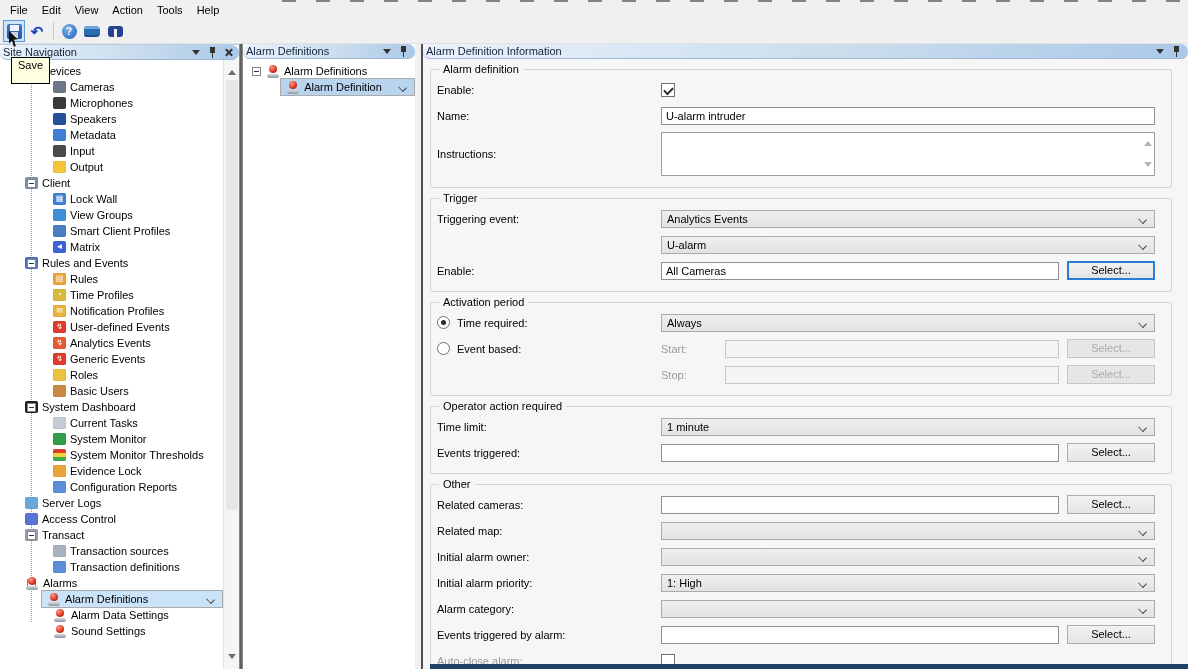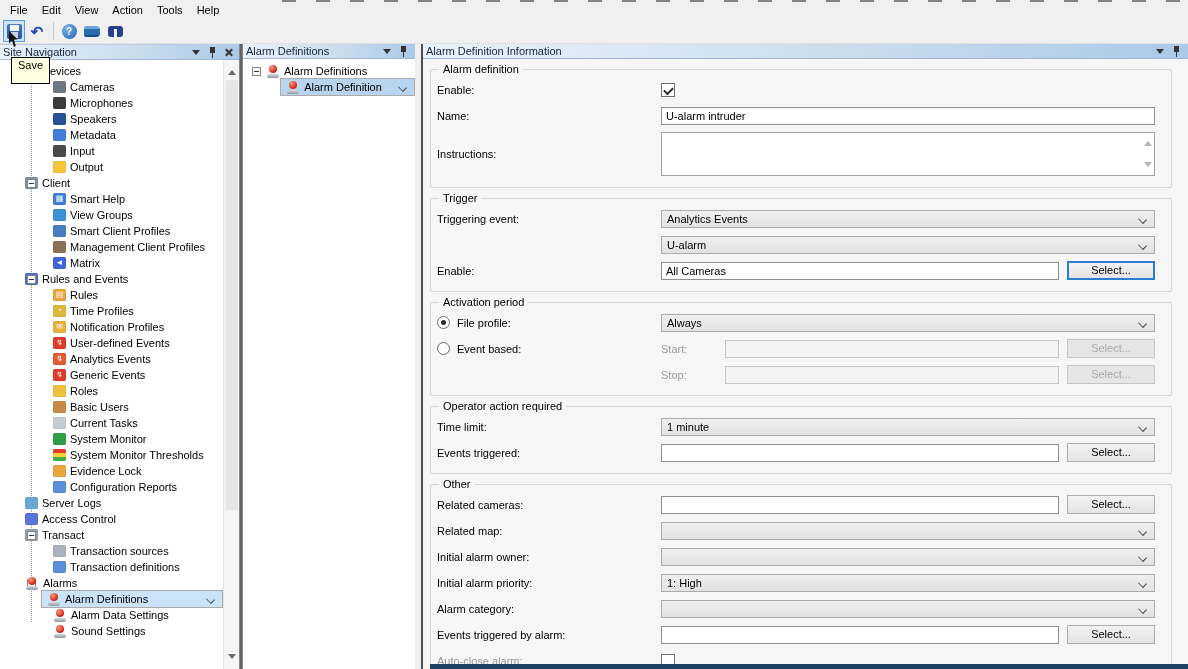--- a/index.html
+++ b/index.html
@@ -28,21 +28,21 @@
                 linear-gradient(#25418f 0 3px, transparent 3px);
      border-radius:3px; }
 
   #cursor { position:absolute; left:9px; top:31px; width:11px; height:16px; z-index:60;
     background:#111; clip-path:polygon(0 0,0 78%,27% 60%,45% 100%,62% 93%,45% 55%,78% 52%);
     filter:drop-shadow(0 0 1px #fff) drop-shadow(0 0 1px #fff); }
   #tooltip { position:absolute; left:11px; top:57px; z-index:70; background:#ffffe1; border:1px solid #000; padding:1px 6px 12px 6px; font-size:11px; }
 
   
   .panel-header { height:15px; display:flex; align-items:center; padding:0 3px; color:#13243c;
-    background:linear-gradient(90deg,#eaf2fc 0%, #cadded 55%, #abc9e8 100%); border-bottom:1px solid #9db8d6; }
+    background:linear-gradient(90deg,#eaf2fc 0%, #cadded 55%, #abc9e8 100%); border-bottom:1px solid #9db8d6;border-radius:7px; }
   .panel-header .title { flex:1; white-space:nowrap; overflow:hidden; }
   .hdr-caret { width:0; height:0; border:4px solid transparent; border-top:5px solid #333; margin:4px 5px 0 4px; }
   .hdr-pin { position:relative; width:8px; height:11px; margin:0 4px; }
   .hdr-pin::before { content:""; position:absolute; left:1px; top:0; width:5px; height:6px; background:#333; }
   .hdr-pin::after { content:""; position:absolute; left:3px; top:6px; width:1px; height:5px; background:#333; }
   .hdr-close { position:relative; width:9px; height:9px; margin:0 3px; }
   .hdr-close::before,.hdr-close::after { content:""; position:absolute; left:4px; top:0; width:2px; height:9px; background:#333; }
   .hdr-close::before { transform:rotate(45deg); } .hdr-close::after { transform:rotate(-45deg); }
 
   #left-panel  { position:absolute; left:0;   top:44px; width:239px; bottom:0; background:#fff; border-top:1px solid #b9cde6; }
@@ -210,47 +210,40 @@
         <span class="expander"></span>
         <span class="row-core">
           <span class="ticon" style="background: rgb(125, 147, 173);"></span>
           <span class="t-label">Client</span>
         </span>
       </div>
       <div class="t-row">
         <span class="pad1"></span>
         <span class="row-core">
           <span class="ticon" style="background: rgb(63, 127, 214);">▦</span>
-          <span class="t-label">Smart Help</span>
+          <span class="t-label">Lock Wall</span>
         </span>
       </div>
       <div class="t-row">
         <span class="pad1"></span>
         <span class="row-core">
           <span class="ticon" style="background: rgb(63, 143, 214);"></span>
           <span class="t-label">View Groups</span>
         </span>
       </div>
       <div class="t-row">
         <span class="pad1"></span>
         <span class="row-core">
           <span class="ticon" style="background: rgb(74, 126, 194);"></span>
           <span class="t-label">Smart Client Profiles</span>
         </span>
       </div>
       <div class="t-row">
         <span class="pad1"></span>
         <span class="row-core">
-          <span class="ticon" style="background: rgb(138, 113, 86);"></span>
-          <span class="t-label">Management Client Profiles</span>
-        </span>
-      </div>
-      <div class="t-row">
-        <span class="pad1"></span>
-        <span class="row-core">
           <span class="ticon" style="background: rgb(63, 98, 214);">◄</span>
           <span class="t-label">Matrix</span>
         </span>
       </div>
       <div class="t-row">
         <span class="pad0"></span>
         <span class="expander"></span>
         <span class="row-core">
           <span class="ticon" style="background: rgb(74, 114, 194);"></span>
           <span class="t-label">Rules and Events</span>
@@ -303,20 +296,28 @@
         <span class="row-core">
           <span class="ticon" style="background: rgb(236, 194, 63);"></span>
           <span class="t-label">Roles</span>
         </span>
       </div>
       <div class="t-row">
         <span class="pad1"></span>
         <span class="row-core">
           <span class="ticon" style="background: rgb(201, 138, 70);"></span>
           <span class="t-label">Basic Users</span>
+        </span>
+      </div>
+      <div class="t-row">
+        <span class="pad0"></span>
+        <span class="expander"></span>
+        <span class="row-core">
+          <span class="ticon" style="background: rgb(30, 30, 30);"></span>
+          <span class="t-label">System Dashboard</span>
         </span>
       </div>
       <div class="t-row">
         <span class="pad1"></span>
         <span class="row-core">
           <span class="ticon" style="background: rgb(198, 204, 214);"></span>
           <span class="t-label">Current Tasks</span>
         </span>
       </div>
       <div class="t-row">
@@ -512,21 +513,21 @@
             <div class="tinput">All Cameras</div>
             <div class="btn focus">Select...</div>
           </div>
         </div>
       </div>
       <div class="group">
         <span class="group-label">Activation period</span>
         <div class="form-row">
           <div class="f-label">
             <span class="radio on"></span>
-            <span>File profile:</span>
+            <span>Time required:</span>
           </div>
           <div class="f-ctl">
             <div class="sel">Always</div>
           </div>
         </div>
         <div class="form-row">
           <div class="f-label">
             <span class="radio"></span>
             <span>Event based:</span>
           </div>

